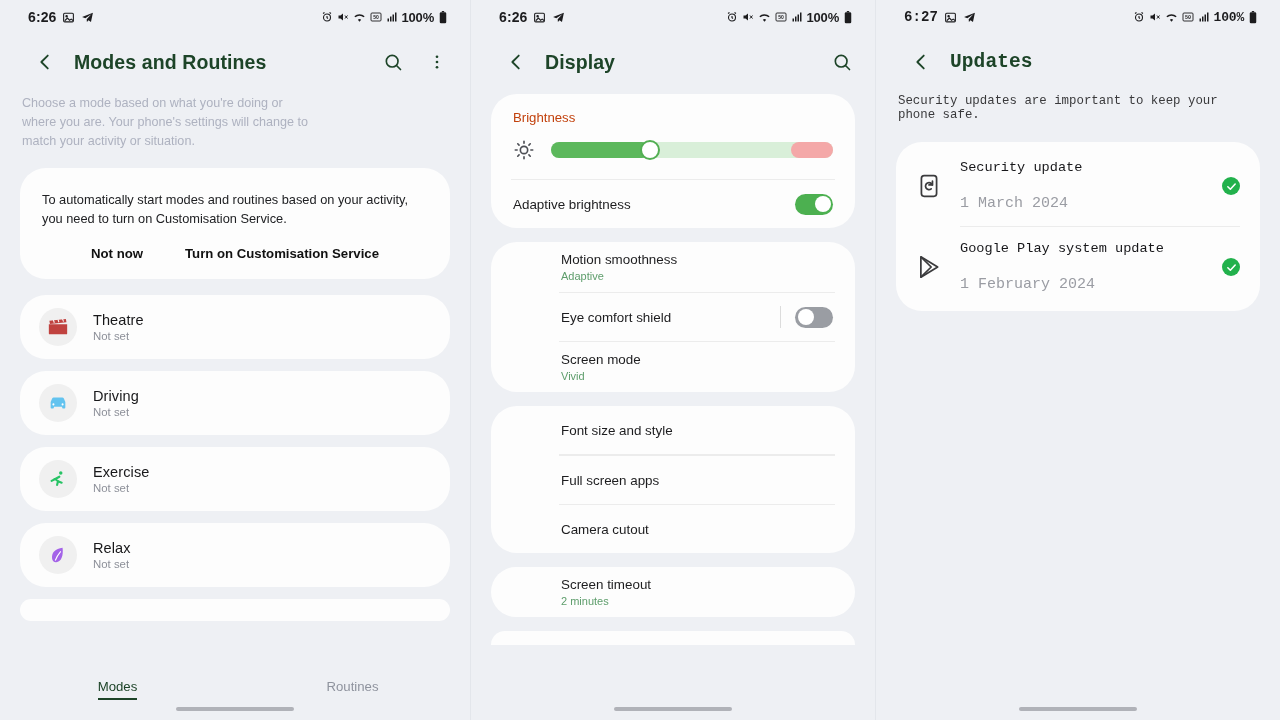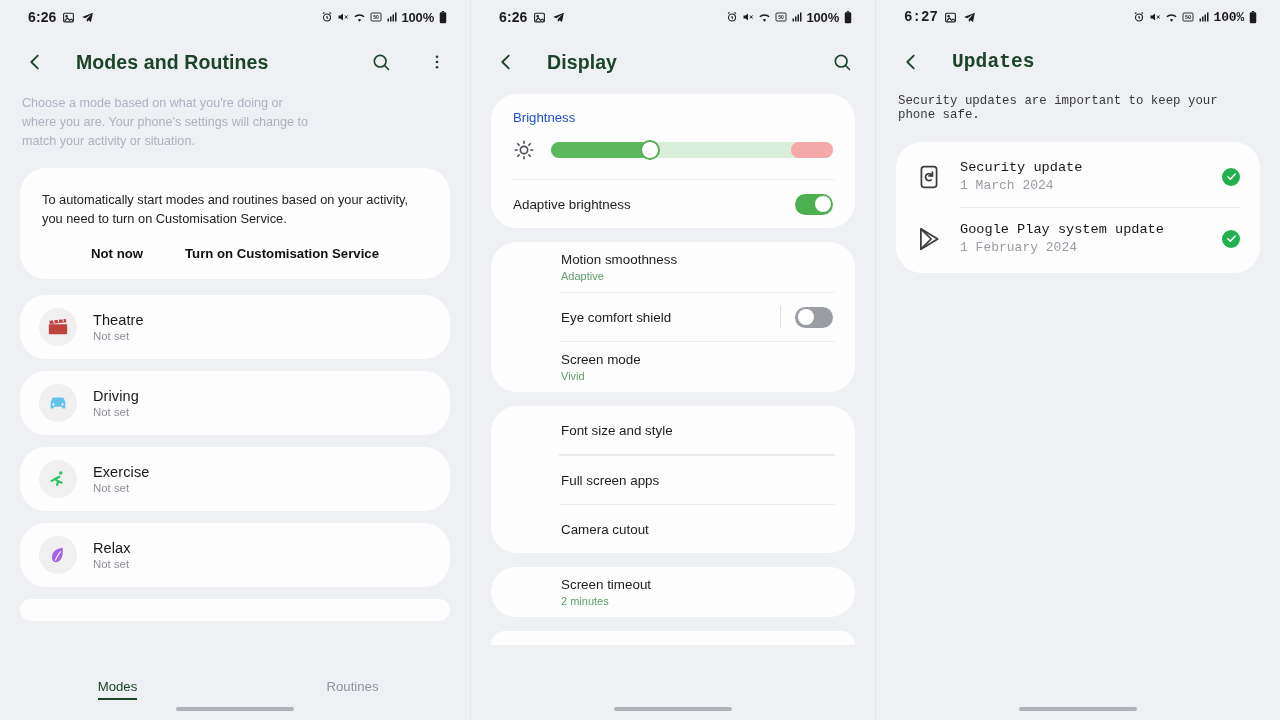--- a/index.html
+++ b/index.html
@@ -31,22 +31,22 @@
   .sb-left { display: flex; align-items: center; gap: 6px; }
   .sb-right { display: flex; align-items: center; gap: 4px; }
   .sb-time { font-size: 14px; letter-spacing: .1px; }
   .sb-ico { display: inline-flex; align-items: center; }
   .sb-batt { font-size: 13px; font-weight: 600; letter-spacing: -.2px; }
 
   
   .appbar {
     height: 56px;
     display: flex; align-items: center;
-    padding: 0 18px 0 20px;
-    gap: 26px;
+    padding: 0 18px 0 30px;
+    gap: 14px;
   }
   .appbar .title {
     font-size: 19.5px; font-weight: 700; color: #1d4428;
     letter-spacing: .1px; flex: 1;
   }
   .ab-btn {
     width: 30px; height: 30px;
     display: flex; align-items: center; justify-content: center;
     color: #1d4428; cursor: pointer; flex: none;
   }
@@ -110,21 +110,21 @@
 
   .gesture-bar {
     position: absolute; bottom: 9px; left: 50%; transform: translateX(-50%);
     width: 118px; height: 4px; border-radius: 3px; background: #b0b2b8;
   }
 
   
   .s2-body { padding-top: 4px; }
   .bright-card { padding: 16px 0 0 0; }
   .bright-label {
-    font-size: 13.2px; color: #1d4ed8; padding: 0 22px 0 22px;
+    font-size: 13.2px; color: #c2410c; padding: 0 22px 0 22px;
   }
   .slider-row {
     display: flex; align-items: center; padding: 14px 22px 18px 22px; gap: 16px;
   }
   .sun-ico { width: 22px; height: 22px; flex: none; color: #4d4f55; }
   .slider {
     position: relative; flex: 1; height: 16px; border-radius: 8px;
     background: #d9efd9; overflow: visible; cursor: pointer;
   }
   .slider .fill {
@@ -171,21 +171,21 @@
   .s3-desc {
     font-size: 12.4px; color: #39393b; padding: 4px 22px 0 22px;
   }
   .upd-card { margin-top: 20px; padding: 4px 0; }
   .upd-row {
     display: flex; align-items: center; padding: 14px 20px; cursor: pointer;
   }
   .upd-ico { width: 26px; height: 26px; flex: none; margin-right: 18px; color: #3b3b3d; }
   .upd-txt { flex: 1; }
   .upd-name { font-size: 13.6px; color: #17171a; }
-  .upd-date { font-size: 13px; color: #9a9ca3; margin-top: 3px; }
+  .upd-date { font-size: 15px; color: #9a9ca3; margin-top: 20px; }
   .check {
     width: 18px; height: 18px; border-radius: 50%; background: #22b14c;
     display: flex; align-items: center; justify-content: center; flex: none;
   }
   .check svg { width: 11px; height: 11px; color: #fff; }
   .upd-div { height: 1px; background: #ececec; margin: 0 20px 0 64px; }
 </style>
 </head>
 <body>
 

